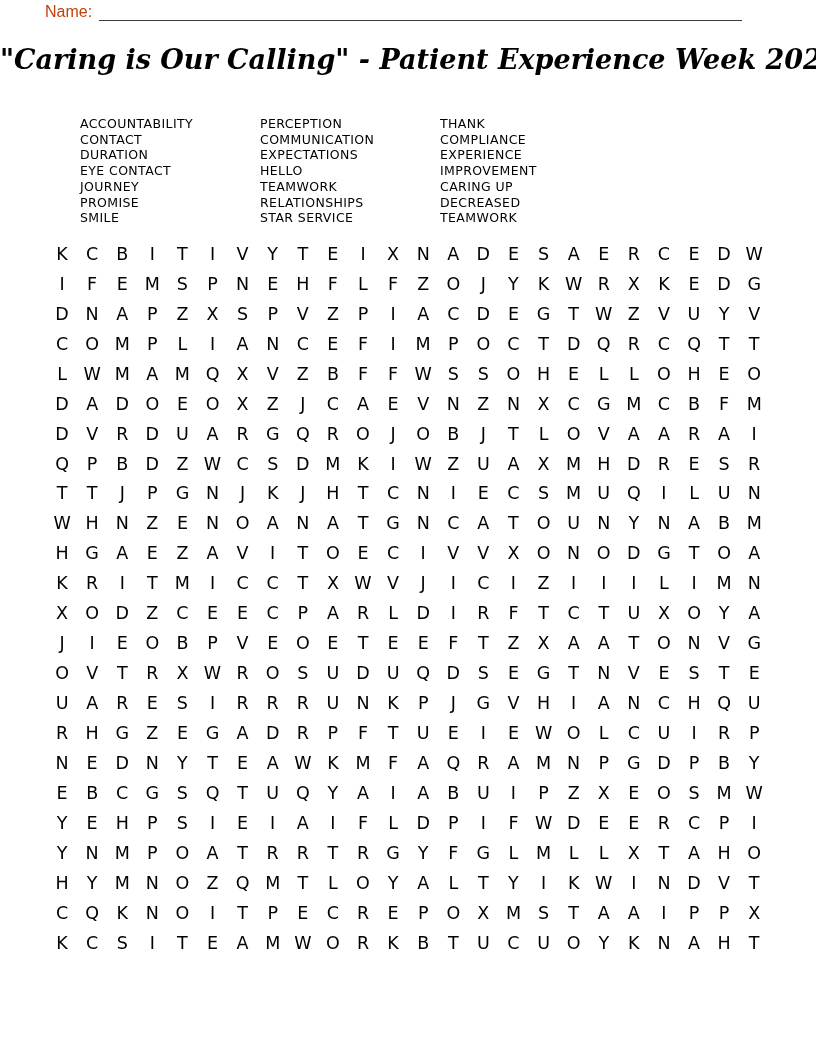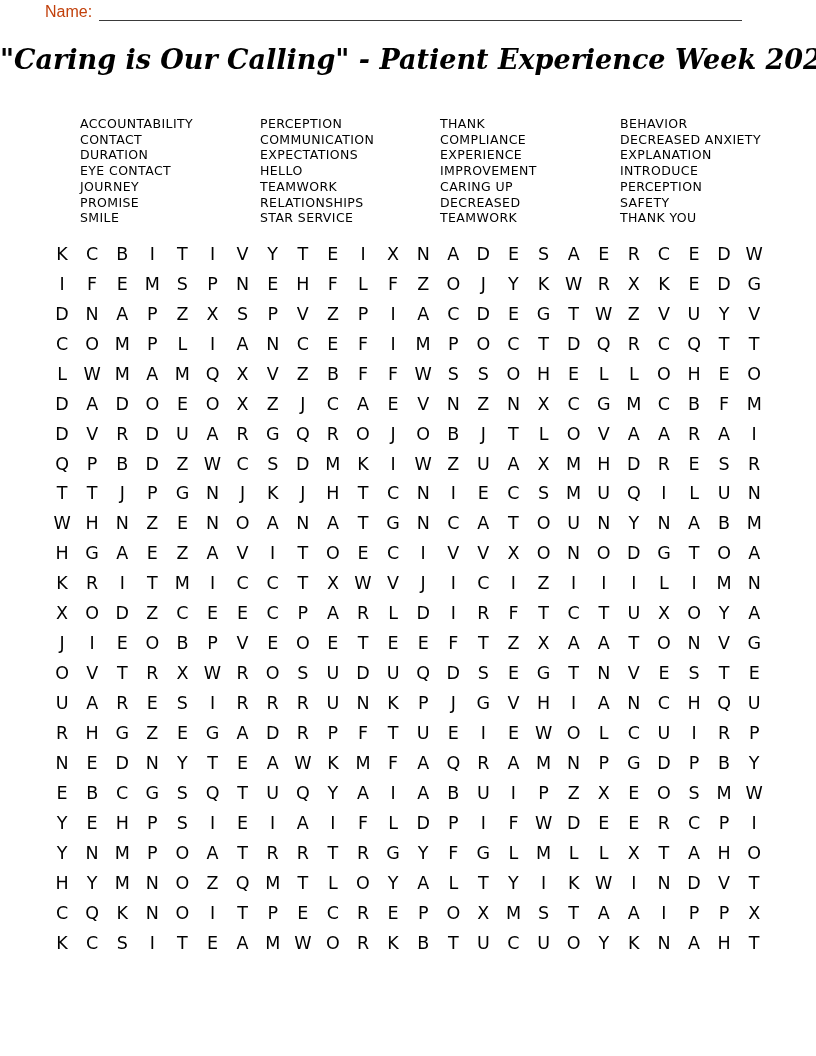--- a/index.html
+++ b/index.html
@@ -112,29 +112,20 @@
       </div>
       <div class="word-col">
         <div class="word">THANK</div>
         <div class="word">COMPLIANCE</div>
         <div class="word">EXPERIENCE</div>
         <div class="word">IMPROVEMENT</div>
         <div class="word">CARING UP</div>
         <div class="word">DECREASED</div>
         <div class="word">TEAMWORK</div>
       </div>
-      <div class="word-col">
-        <div class="word">BEHAVIOR</div>
-        <div class="word">DECREASED ANXIETY</div>
-        <div class="word">EXPLANATION</div>
-        <div class="word">INTRODUCE</div>
-        <div class="word">PERCEPTION</div>
-        <div class="word">SAFETY</div>
-        <div class="word">THANK YOU</div>
-      </div>
     </div>
 
   <div class="puzzle-grid">
       <div class="cell">K</div>
       <div class="cell">C</div>
       <div class="cell">B</div>
       <div class="cell">I</div>
       <div class="cell">T</div>
       <div class="cell">I</div>
       <div class="cell">V</div>

